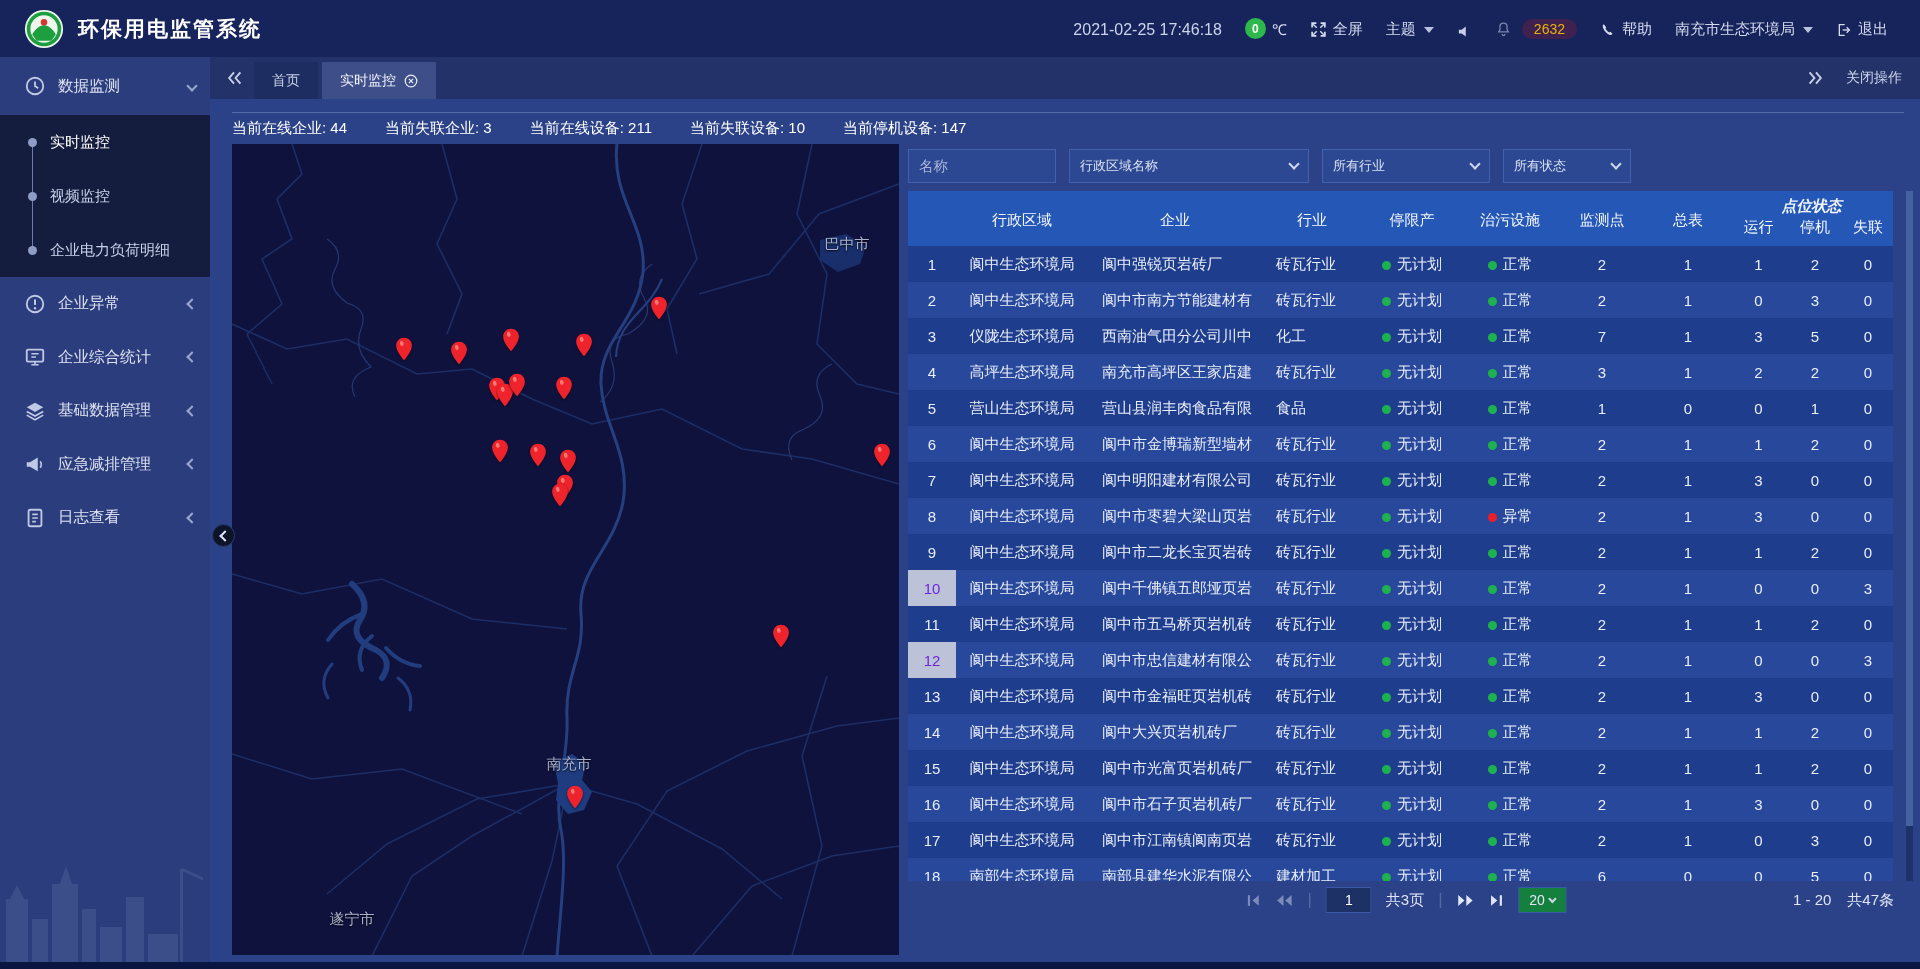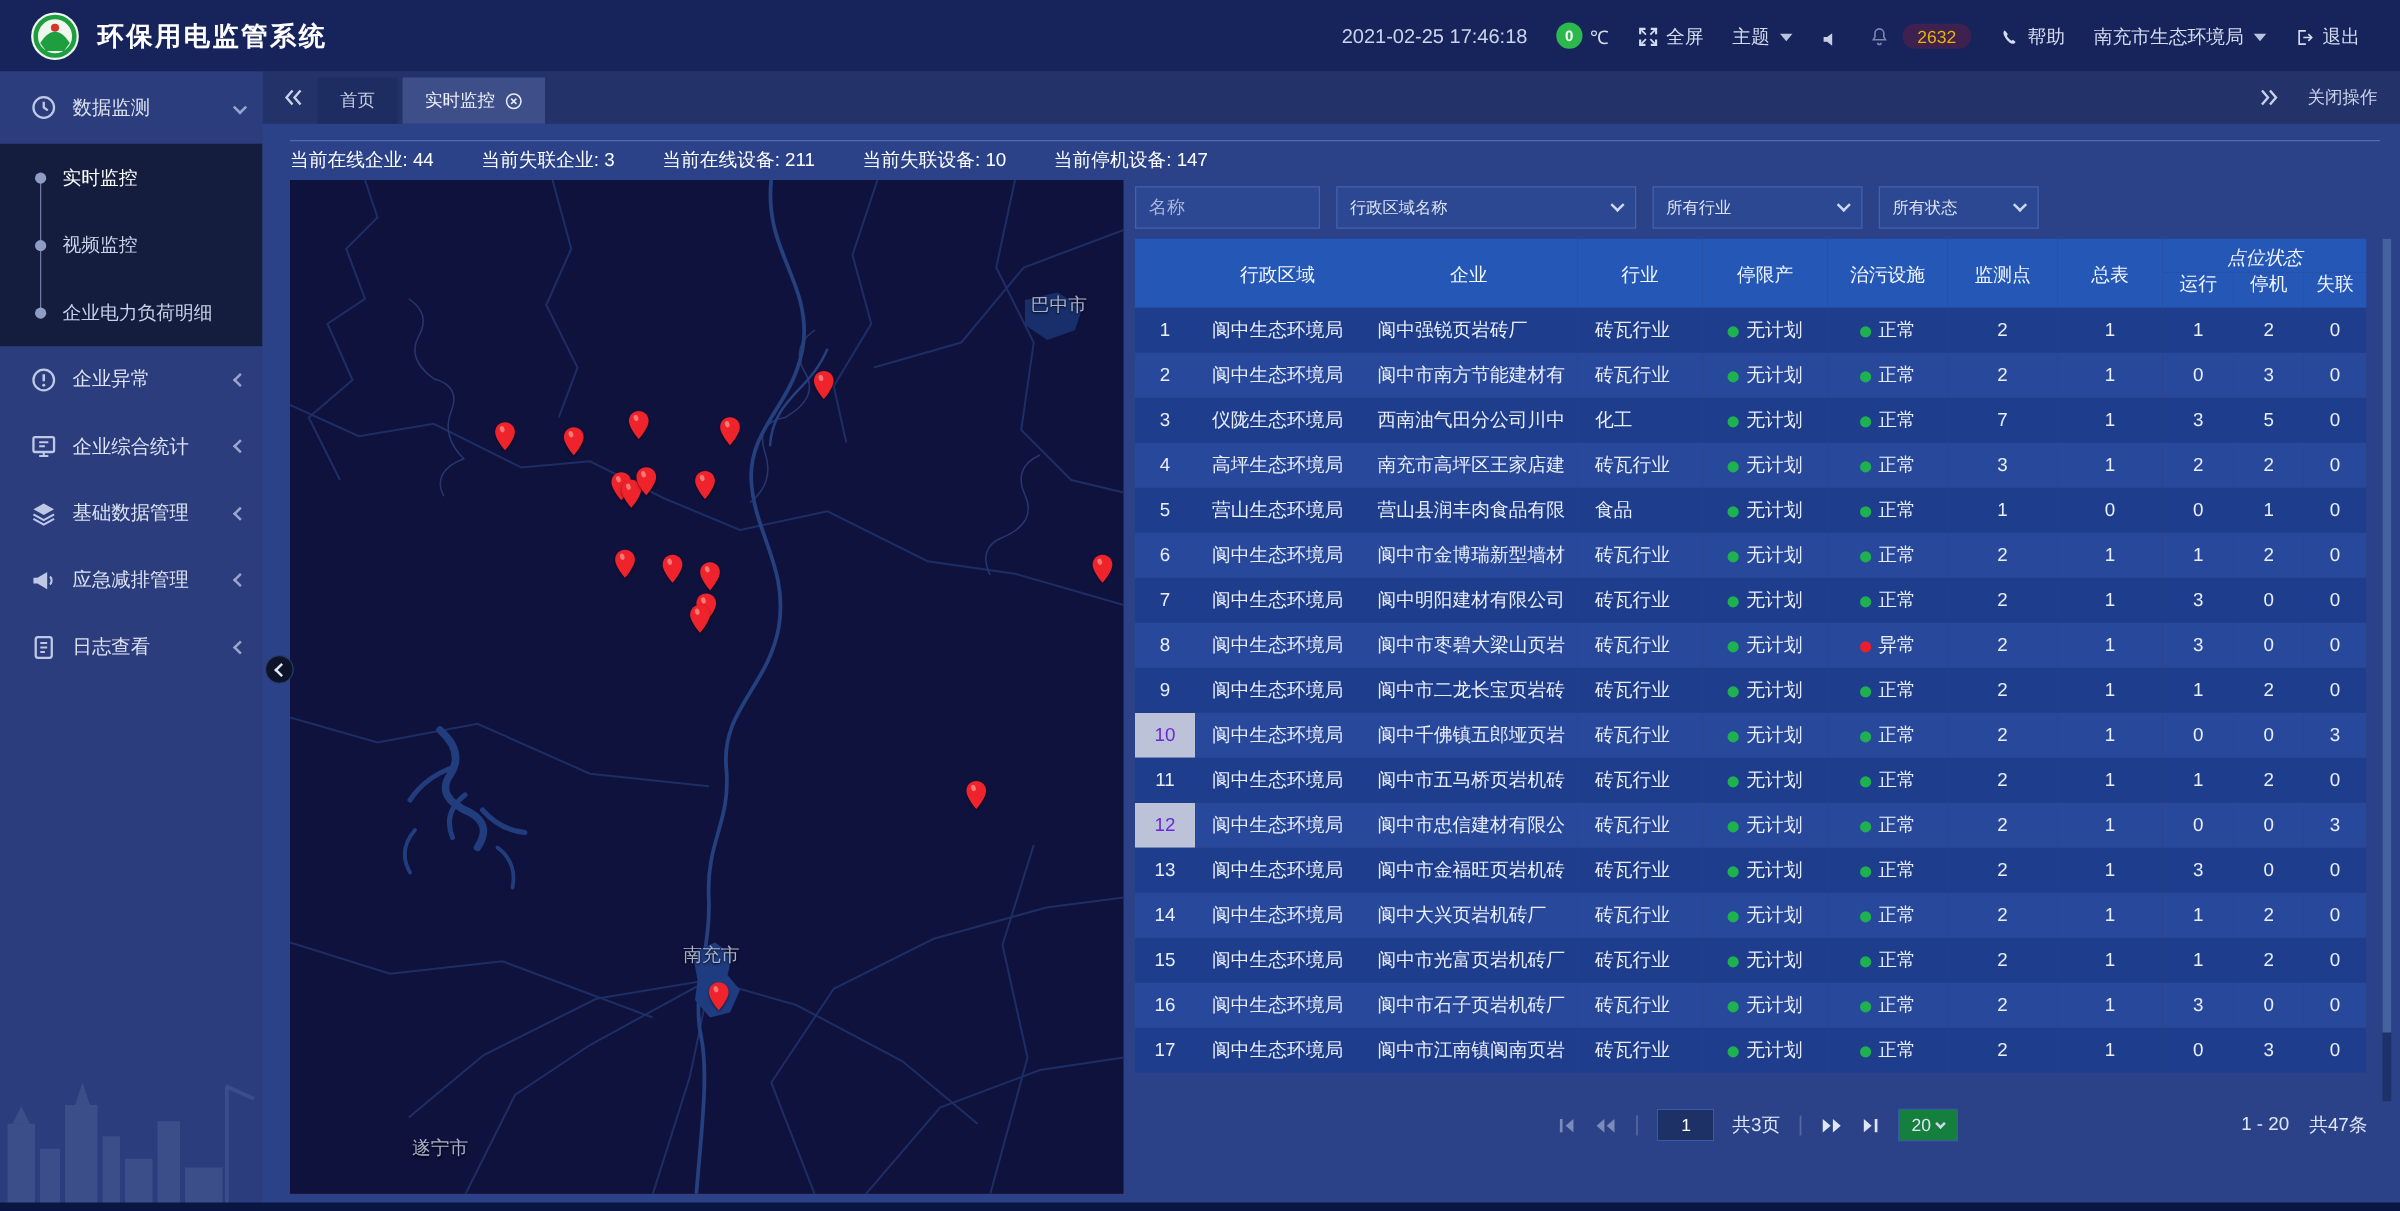--- a/index.html
+++ b/index.html
@@ -61,21 +61,21 @@
   .f-input{width:148px;height:34px;background:#2c4892;border:1px solid #4461ae;color:#e6ecfa;font-size:14.5px;padding:0 10px;font-family:"Liberation Sans",sans-serif}
   .f-input::placeholder{color:#a9b6da}
   .f-select{height:34px;background:#2c4892;border:1px solid #4461ae;display:flex;align-items:center;justify-content:space-between;padding:0 10px;font-size:13px;color:#dbe3f5;cursor:pointer}
   .f-select .vee{width:8px;height:8px;border-left:2px solid #cfd7ee;border-bottom:2px solid #cfd7ee;transform:rotate(-45deg);margin-left:14px;margin-top:-4px}
   .w-region{width:240px}.w-industry{width:168px}.w-status{width:128px}
 
   table{border-collapse:collapse;table-layout:fixed;width:985px}
   thead th{background:#2457b6;color:#f2f6ff;font-weight:normal;font-size:15px}
   thead tr.r1 th{height:27px;padding-top:4px}
   thead tr.r2 th{height:28px;vertical-align:top}
-  th.grp{font-style:italic;font-weight:normal}
+  th.grp{font-style:italic;font-weight:bold}
   .rows-clip{height:635px;overflow:hidden}
   tbody td{height:36px;font-size:15px;color:#e9eefb;text-align:center;overflow:hidden;white-space:nowrap}
   tbody tr:nth-child(odd){background:#1e3d8c}
   tbody tr:nth-child(even){background:#28489b}
   td.l{text-align:left;padding-left:14px}
   td.num.hl{background:#bcc3d9;color:#6d28d9}
   .dot{display:inline-block;width:9px;height:9px;border-radius:50%;margin-right:6px;vertical-align:-1px}
   .dot.ok{background:#1db150}
   .dot.bad{background:#ea1f2d}
   .vscroll{position:absolute;right:-9px;top:47px;height:690px;width:7px;background:#1d3268}
@@ -674,20 +674,33 @@
                   <td class="num">17</td>
                   <td>阆中生态环境局</td>
                   <td class="l">阆中市江南镇阆南页岩</td>
                   <td class="l">砖瓦行业</td>
                   <td><span class="dot ok"></span><span>无计划</span></td>
                   <td><span class="dot ok"></span><span>正常</span></td>
                   <td>2</td>
                   <td>1</td>
                   <td>0</td>
                   <td>3</td>
+                  <td>0</td>
+                </tr>
+                <tr>
+                  <td class="num">18</td>
+                  <td>南部生态环境局</td>
+                  <td class="l">南部县建华水泥有限公</td>
+                  <td class="l">建材加工</td>
+                  <td><span class="dot ok"></span><span>无计划</span></td>
+                  <td><span class="dot ok"></span><span>正常</span></td>
+                  <td>6</td>
+                  <td>0</td>
+                  <td>0</td>
+                  <td>5</td>
                   <td>0</td>
                 </tr>
               </tbody>
           </table>
         </div>
 
         <div class="vscroll">
             <div class="thumb"></div>
           </div>
 

